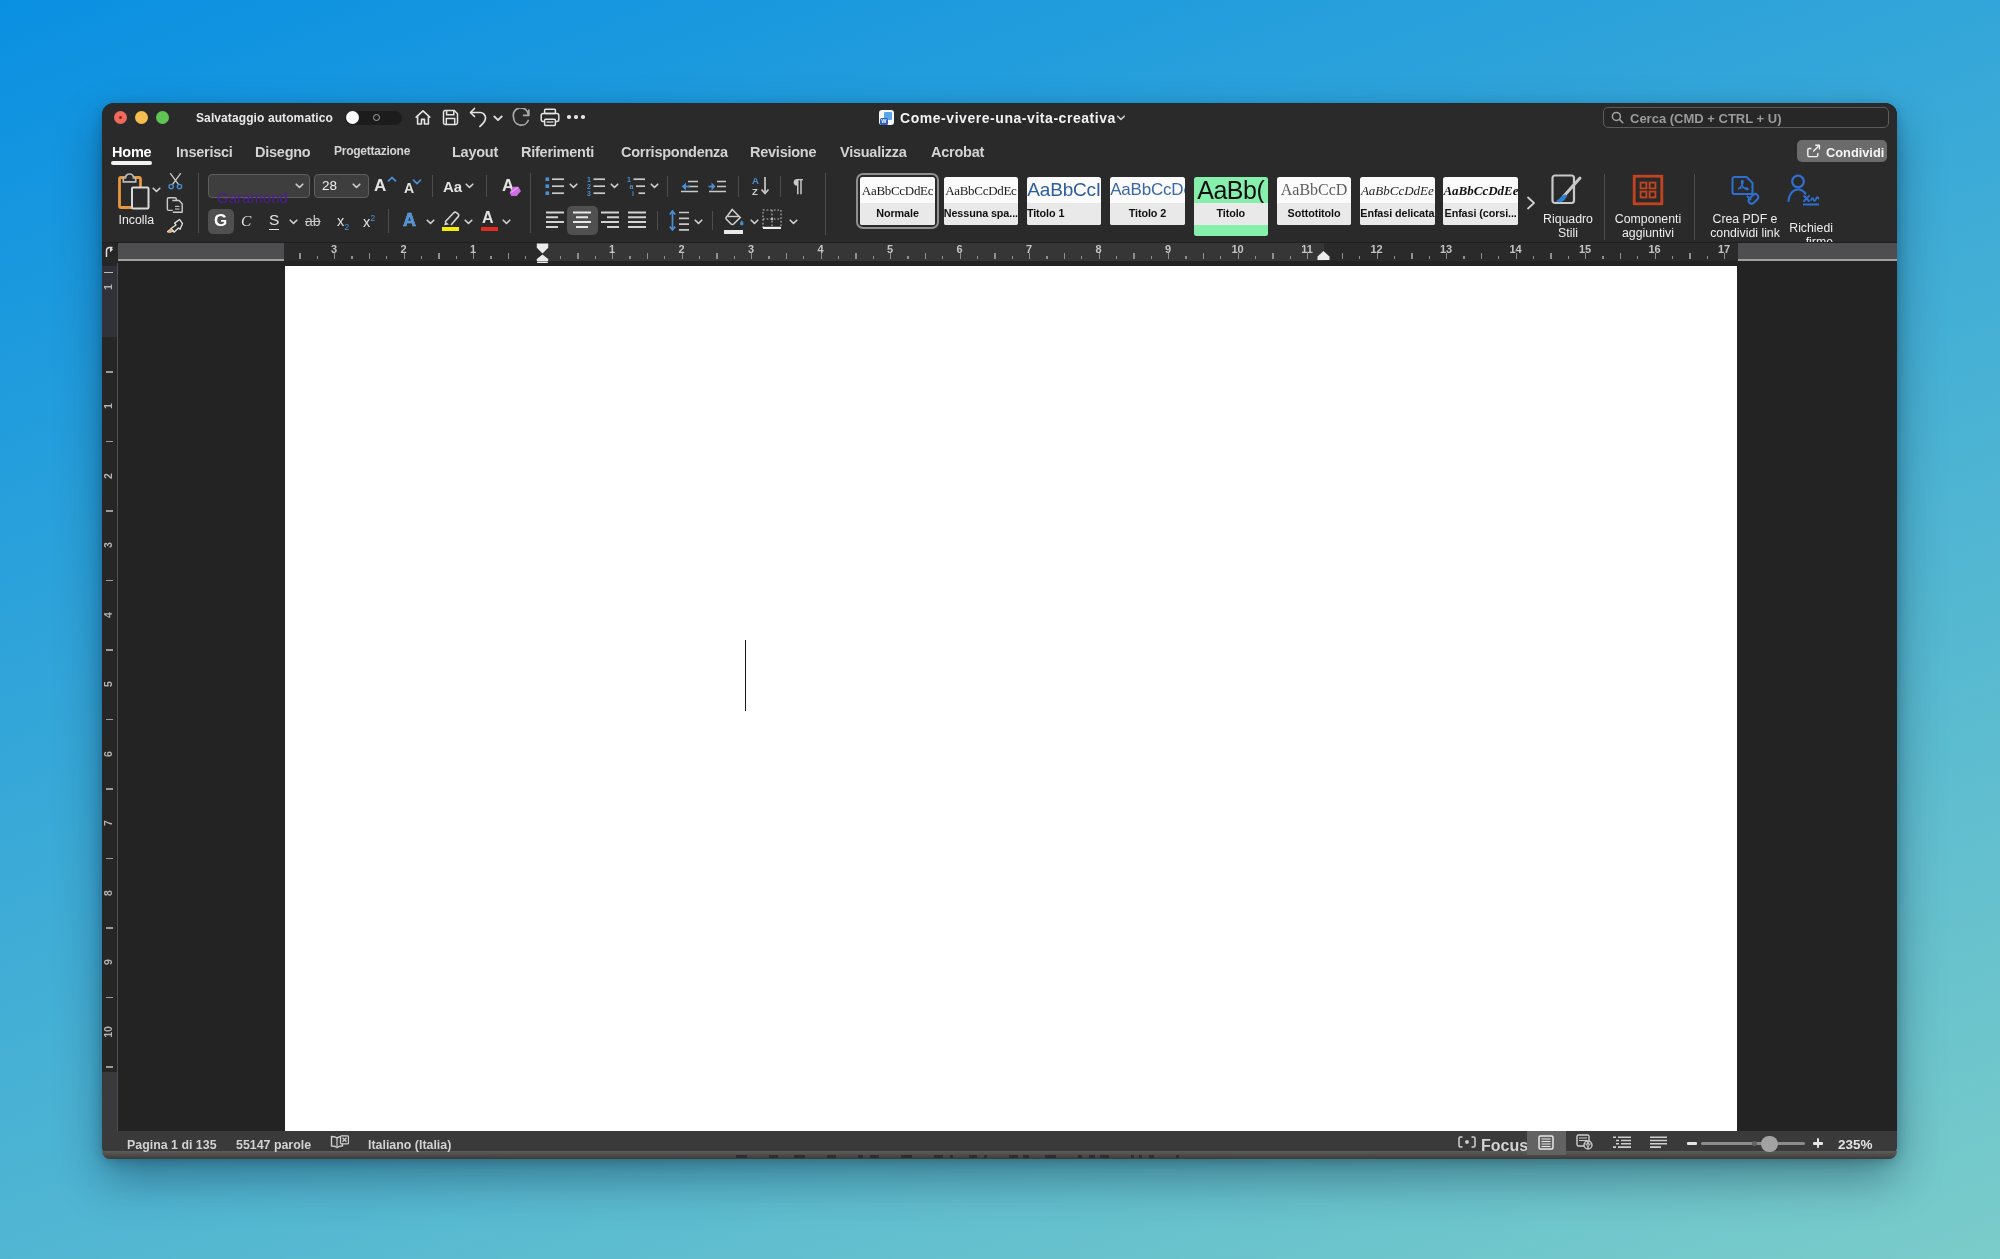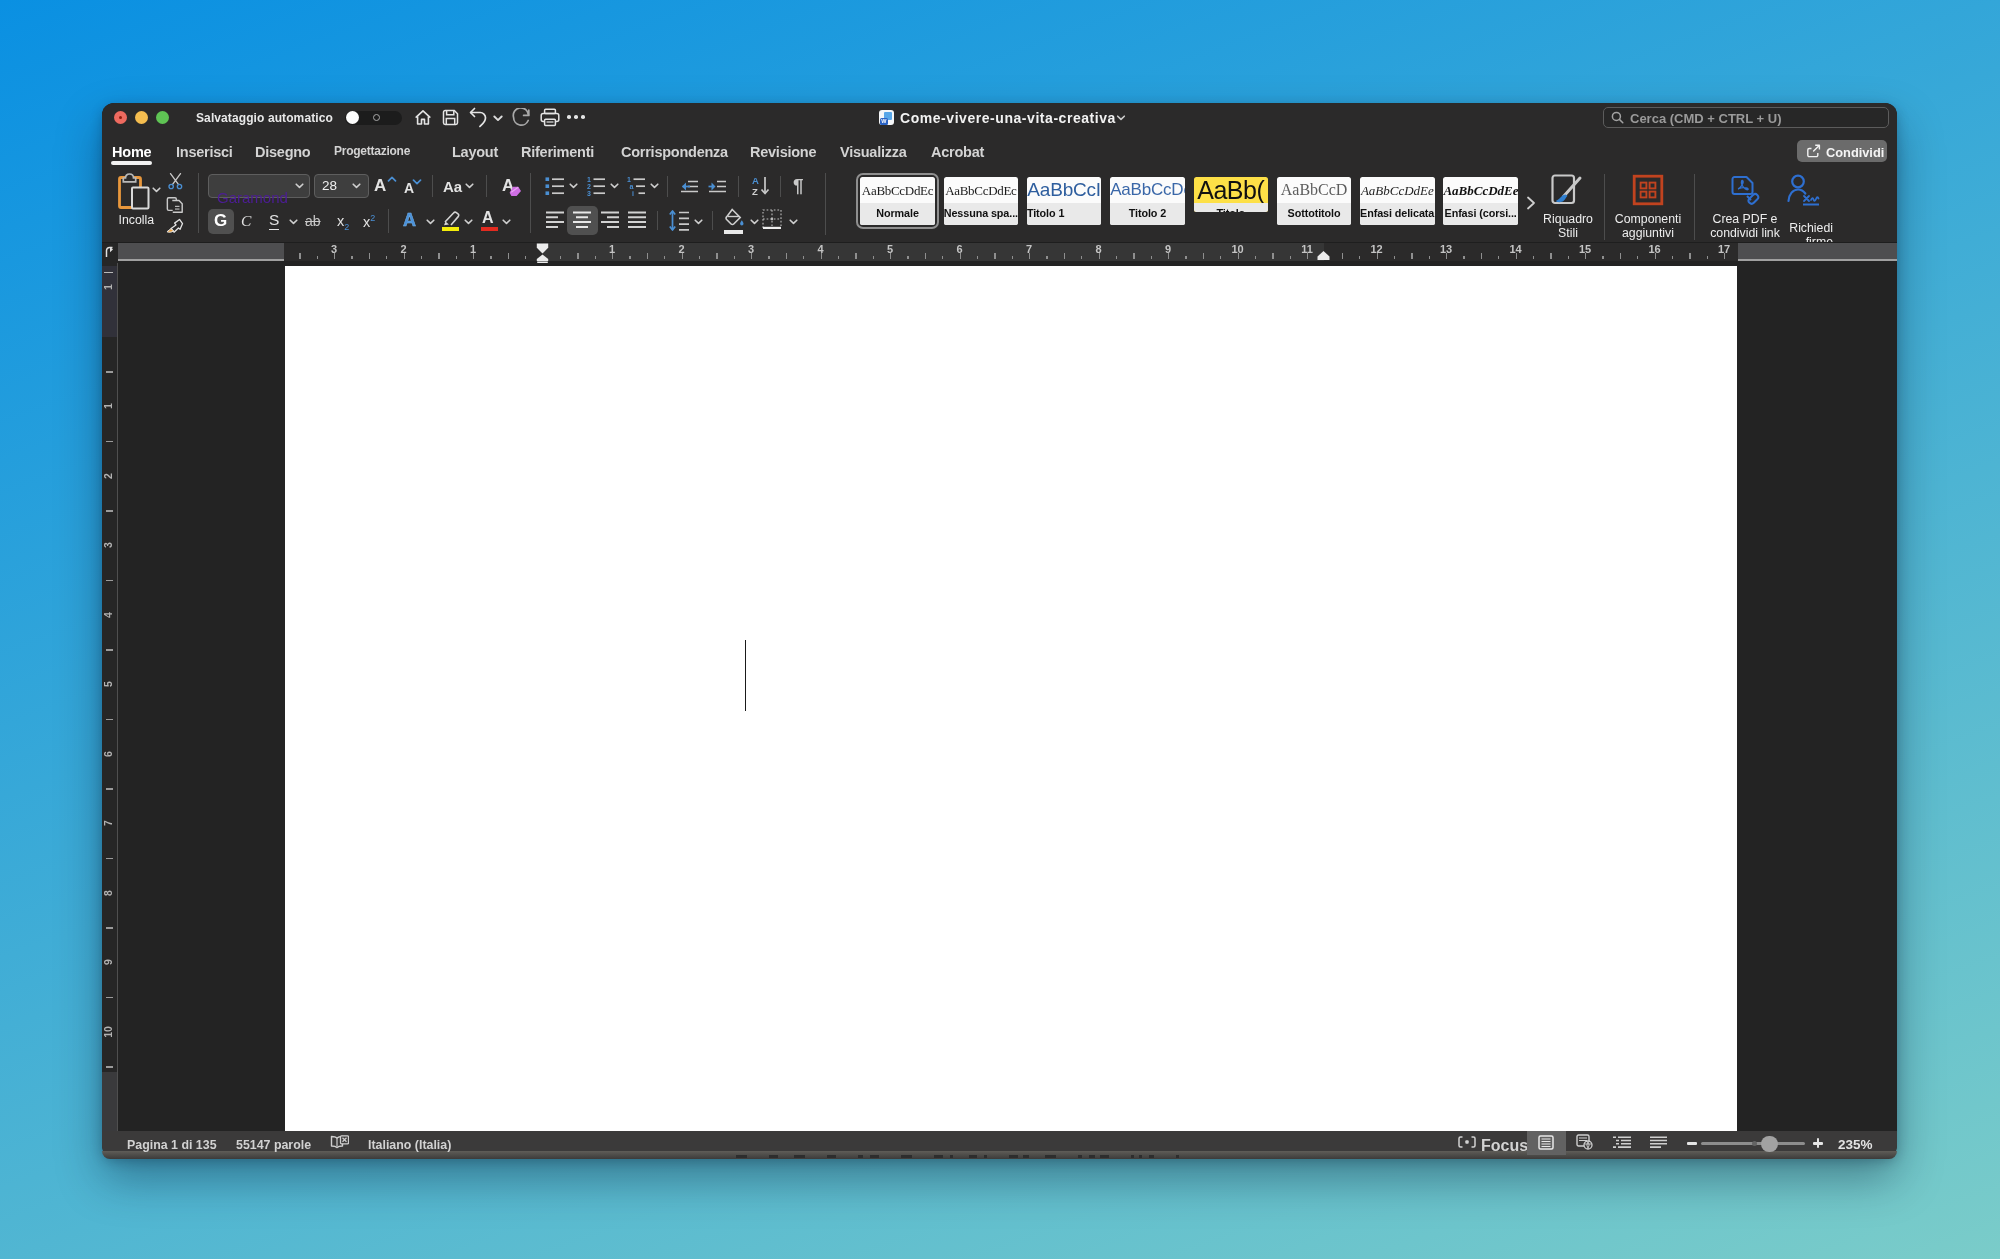--- a/index.html
+++ b/index.html
@@ -270,31 +270,31 @@
       <div class="abs" style="left:0;top:26px;width:100%;height:21.5px;background:#e9e9e9;text-align:center;font-size:10.8px;font-weight:600;color:#111;letter-spacing:-.1px;line-height:20px;white-space:nowrap;overflow:hidden">Nessuna spa...</div>
     </div>
 <div class="abs" style="left:1026.9px;top:177px;width:74.5px;height:47.5px;border-radius:2.5px;background:#fbfbfb;overflow:hidden">
       <div class="abs" style="left:0;top:0;width:100%;height:26px;text-align:center;line-height:26px;white-space:nowrap;overflow:hidden"><span style="font-size:19px;color:#2e5e9e;letter-spacing:-.2px">AaBbCcI</span></div>
       <div class="abs" style="left:0;top:26px;width:100%;height:22px;background:#e9e9e9;text-align:left;font-size:10.8px;font-weight:600;color:#111;letter-spacing:-.1px;line-height:20px;white-space:nowrap;overflow:hidden">Titolo 1</div>
     </div>
 <div class="abs" style="left:1110.2px;top:177px;width:74.5px;height:47.5px;border-radius:2.5px;background:#fbfbfb;overflow:hidden">
       <div class="abs" style="left:0;top:0;width:100%;height:26px;text-align:center;line-height:26px;white-space:nowrap;overflow:hidden"><span style="font-size:17px;color:#3a67a8;letter-spacing:-.2px">AaBbCcDc</span></div>
       <div class="abs" style="left:0;top:26px;width:100%;height:21.5px;background:#e9e9e9;text-align:center;font-size:10.8px;font-weight:600;color:#111;letter-spacing:-.1px;line-height:20px;white-space:nowrap;overflow:hidden">Titolo 2</div>
     </div>
-<div class="abs" style="left:1193.5px;top:177px;width:74.5px;height:35px;border-radius:2.5px;background:#fde047;overflow:hidden">
+<div class="abs" style="left:1193.5px;top:177px;width:74.5px;height:59px;border-radius:2.5px;background:#86efac;overflow:hidden">
       <div class="abs" style="left:0;top:0;width:100%;height:26px;text-align:center;line-height:26px;white-space:nowrap;overflow:hidden"><span style="font-size:25px;color:#111;letter-spacing:-.5px">AaBb(</span></div>
       <div class="abs" style="left:0;top:26px;width:100%;height:21.5px;background:#e9e9e9;text-align:center;font-size:10.8px;font-weight:600;color:#111;letter-spacing:-.1px;line-height:20px;white-space:nowrap;overflow:hidden">Titolo</div>
     </div>
 <div class="abs" style="left:1276.8px;top:177px;width:74.5px;height:47.5px;border-radius:2.5px;background:#fbfbfb;overflow:hidden">
       <div class="abs" style="left:0;top:0;width:100%;height:26px;text-align:center;line-height:26px;white-space:nowrap;overflow:hidden"><span style="font-family:'Liberation Serif',serif;font-size:16px;color:#5c5c5c">AaBbCcD</span></div>
       <div class="abs" style="left:0;top:26px;width:100%;height:21.5px;background:#e9e9e9;text-align:center;font-size:10.8px;font-weight:600;color:#111;letter-spacing:-.1px;line-height:20px;white-space:nowrap;overflow:hidden">Sottotitolo</div>
     </div>
 <div class="abs" style="left:1360.1px;top:177px;width:74.5px;height:47.5px;border-radius:2.5px;background:#fbfbfb;overflow:hidden">
       <div class="abs" style="left:0;top:0;width:100%;height:26px;text-align:center;line-height:26px;white-space:nowrap;overflow:hidden"><span style="font-family:'Liberation Serif',serif;font-style:italic;font-size:13px;color:#222">AaBbCcDdEe</span></div>
-      <div class="abs" style="left:0;top:26px;width:100%;height:21.5px;background:#e9e9e9;text-align:left;font-size:10.8px;font-weight:600;color:#111;letter-spacing:-.1px;line-height:20px;white-space:nowrap;overflow:hidden">Enfasi delicata</div>
+      <div class="abs" style="left:0;top:26px;width:100%;height:21.5px;background:#e9e9e9;text-align:center;font-size:10.8px;font-weight:600;color:#111;letter-spacing:-.1px;line-height:20px;white-space:nowrap;overflow:hidden">Enfasi delicata</div>
     </div>
 <div class="abs" style="left:1443.4px;top:177px;width:74.5px;height:47.5px;border-radius:2.5px;background:#fbfbfb;overflow:hidden">
       <div class="abs" style="left:0;top:0;width:100%;height:26px;text-align:center;line-height:26px;white-space:nowrap;overflow:hidden"><span style="font-family:'Liberation Serif',serif;font-style:italic;font-weight:700;font-size:13px;color:#111">AaBbCcDdEe</span></div>
       <div class="abs" style="left:0;top:26px;width:100%;height:21.5px;background:#e9e9e9;text-align:center;font-size:10.8px;font-weight:600;color:#111;letter-spacing:-.1px;line-height:20px;white-space:nowrap;overflow:hidden">Enfasi (corsi...</div>
     </div>
 <svg class="ic" style="left:1526px;top:196px" width="10" height="14" viewBox="0 0 10 14">
       <path d="M2 1.5l6 5.5-6 5.5" fill="none" stroke="#cfcfcf" stroke-width="1.8" stroke-linecap="round" stroke-linejoin="round"></path>
     </svg>
 <div class="abs" style="left:1604px;top:174px;width:1px;height:66px;background:#4d4d4d"></div>
 <svg class="ic" style="left:1551px;top:174px" width="32" height="32" viewBox="0 0 32 32">

